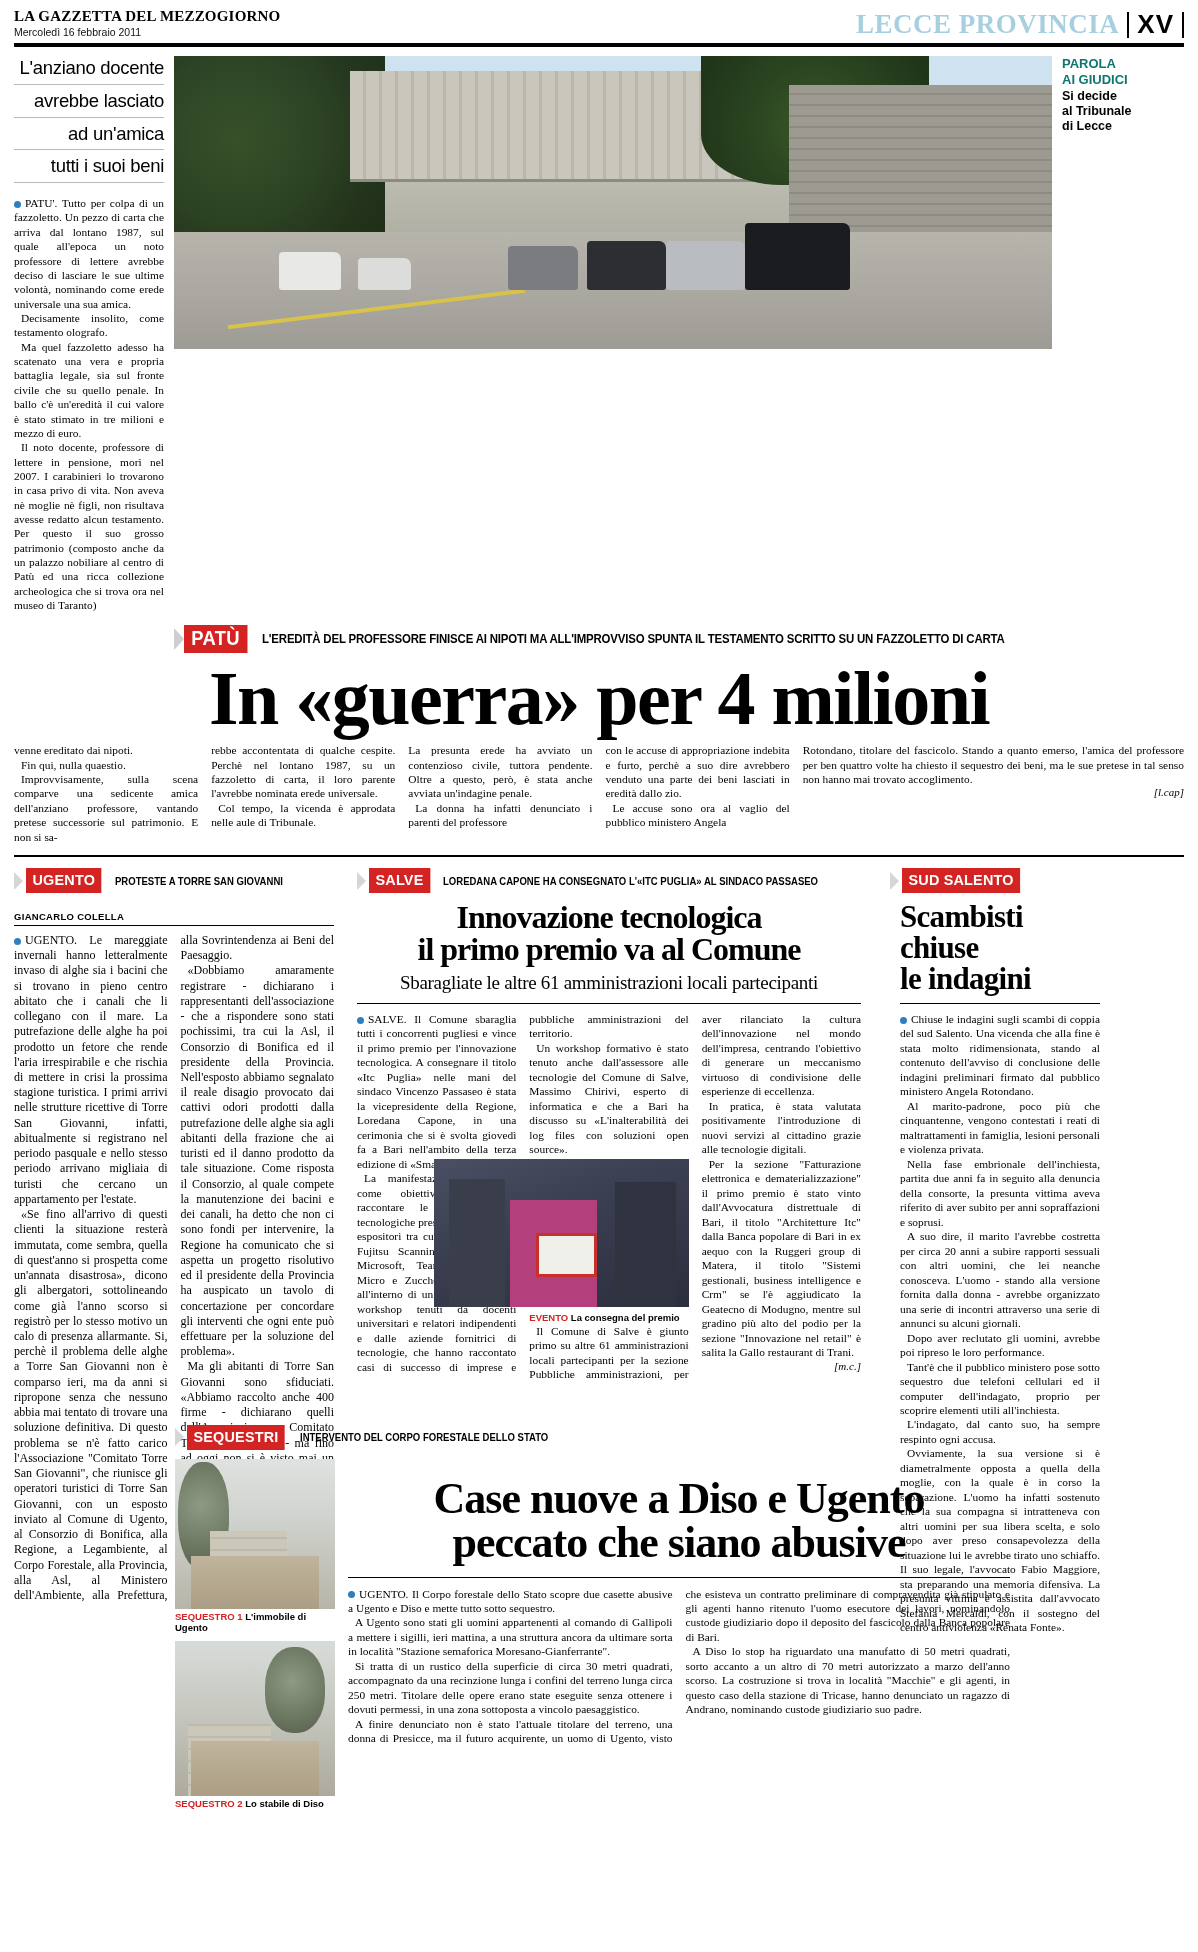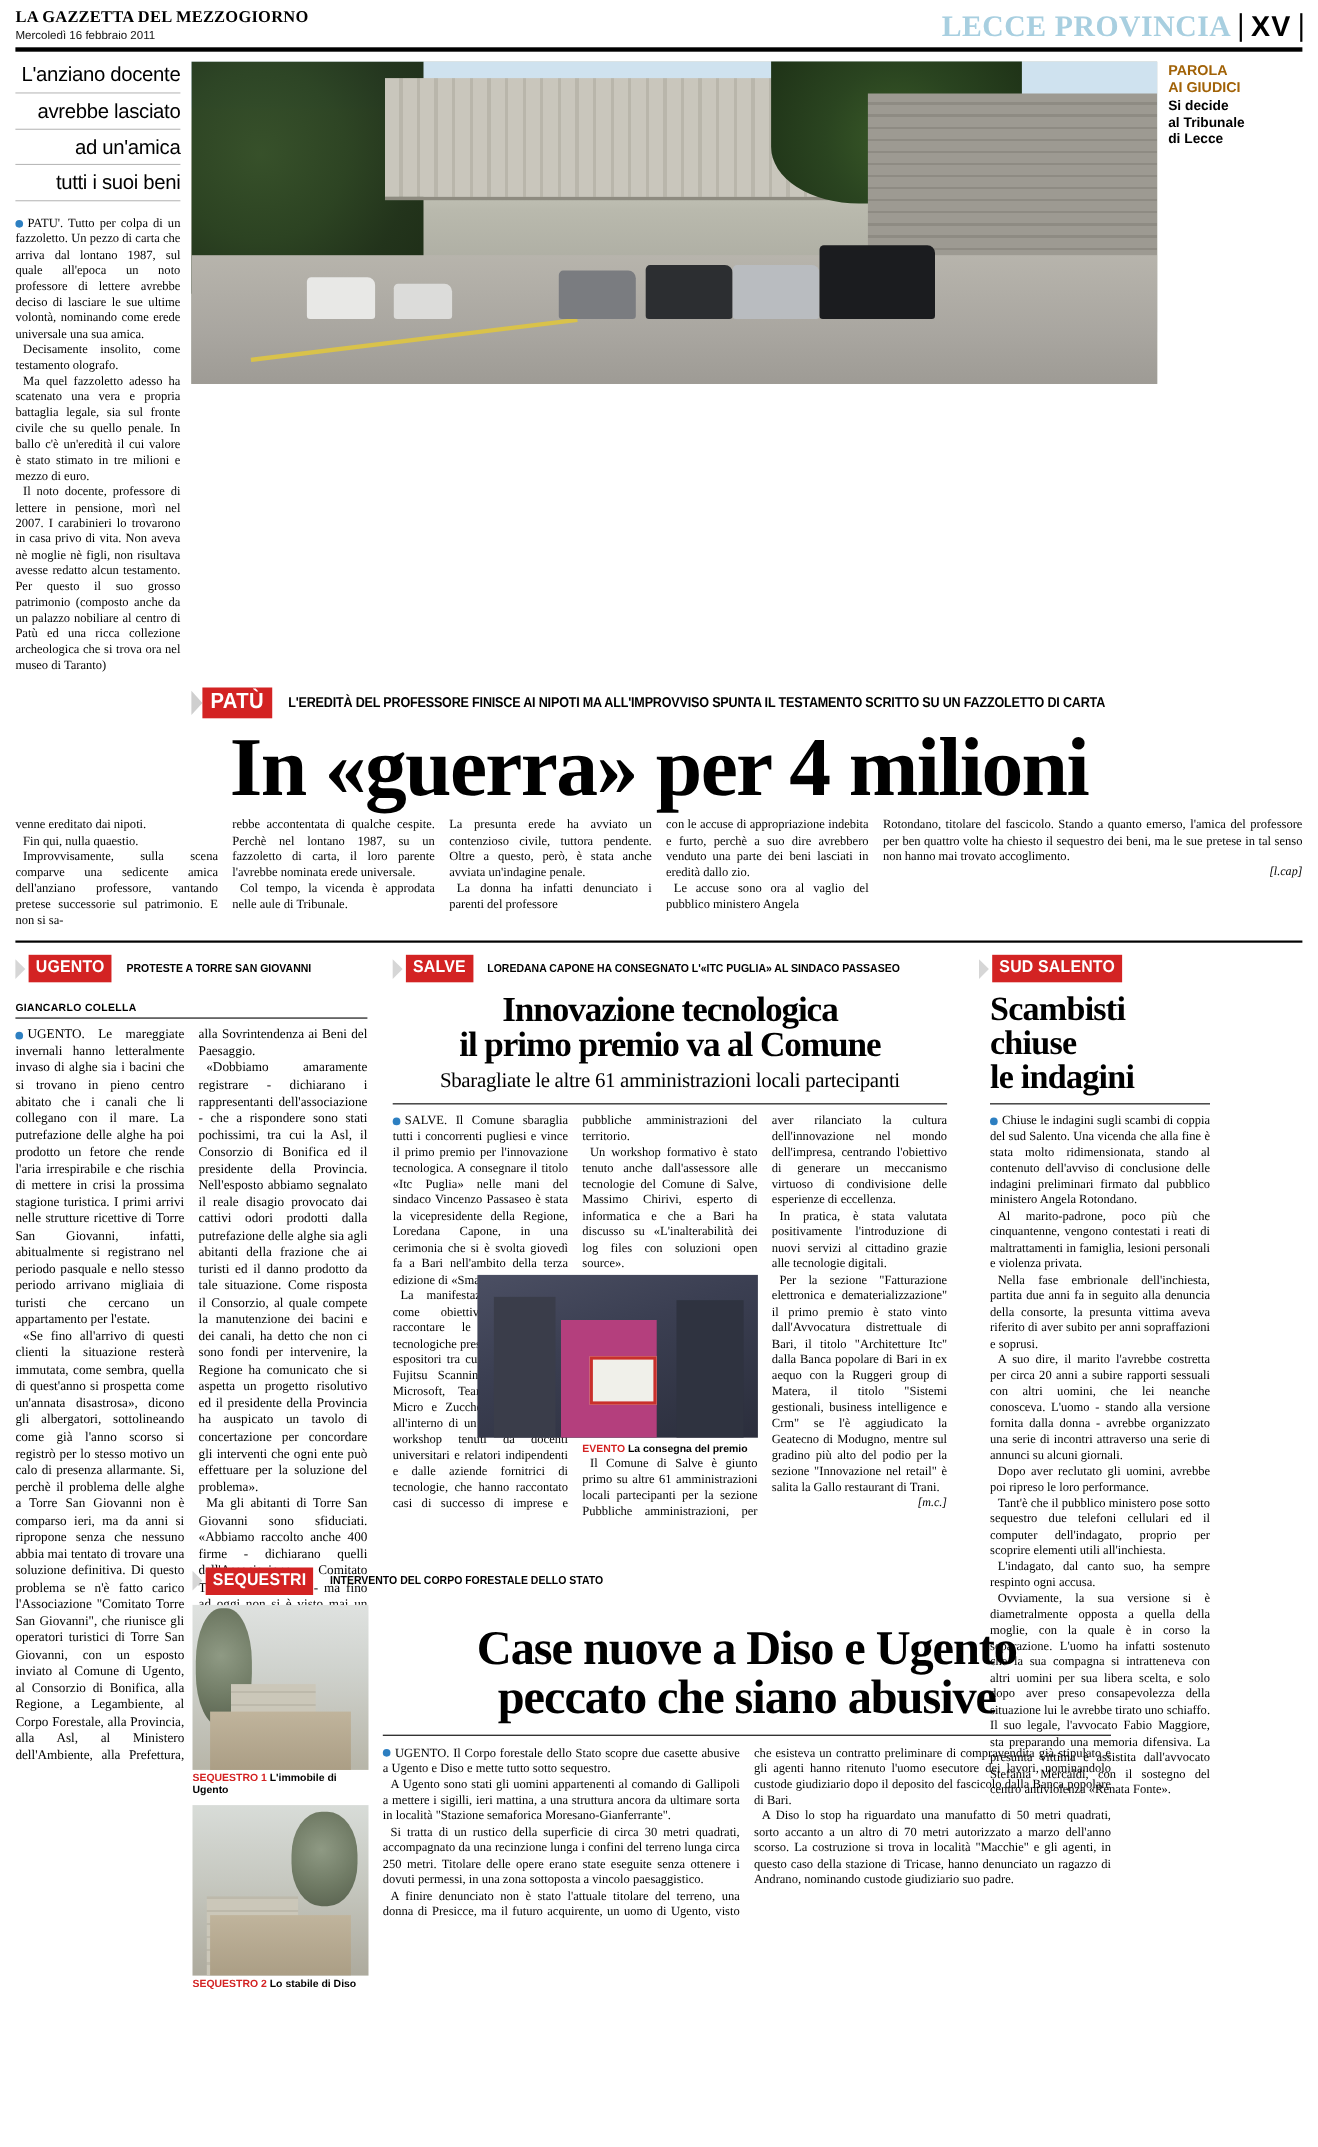--- a/index.html
+++ b/index.html
@@ -274,21 +274,21 @@
         <div class="car" style="left:12%;width:7%;height:13%;background:#e8e8e6;"></div>
         <div class="car" style="left:21%;width:6%;height:11%;background:#dcdcda;"></div>
         <div class="car" style="left:38%;width:8%;height:15%;background:#7a7c80;"></div>
         <div class="car" style="left:47%;width:9%;height:17%;background:#2c2e31;"></div>
         <div class="car" style="left:56%;width:9%;height:17%;background:#b9bcc0;"></div>
         <div class="car" style="left:65%;width:12%;height:23%;background:#1b1c1f;"></div>
       </div>
     </div>
 
     <div class="top-right">
-      <div style="font-family:'Liberation Sans',sans-serif;font-weight:bold;font-size:13px;line-height:1.22;color:#a16207;">
+      <div style="font-family:'Liberation Sans',sans-serif;font-weight:bold;font-size:13px;line-height:1.22;color:#0f766e;">
         <div>PAROLA</div>
         <div>AI GIUDICI</div>
       </div>
       <div style="font-family:'Liberation Sans',sans-serif;font-weight:bold;font-size:12.5px;line-height:1.22;color:#000;margin-top:1px;">
         <div>Si decide</div>
         <div>al Tribunale</div>
         <div>di Lecce</div>
       </div>
     </div>
   </div>

